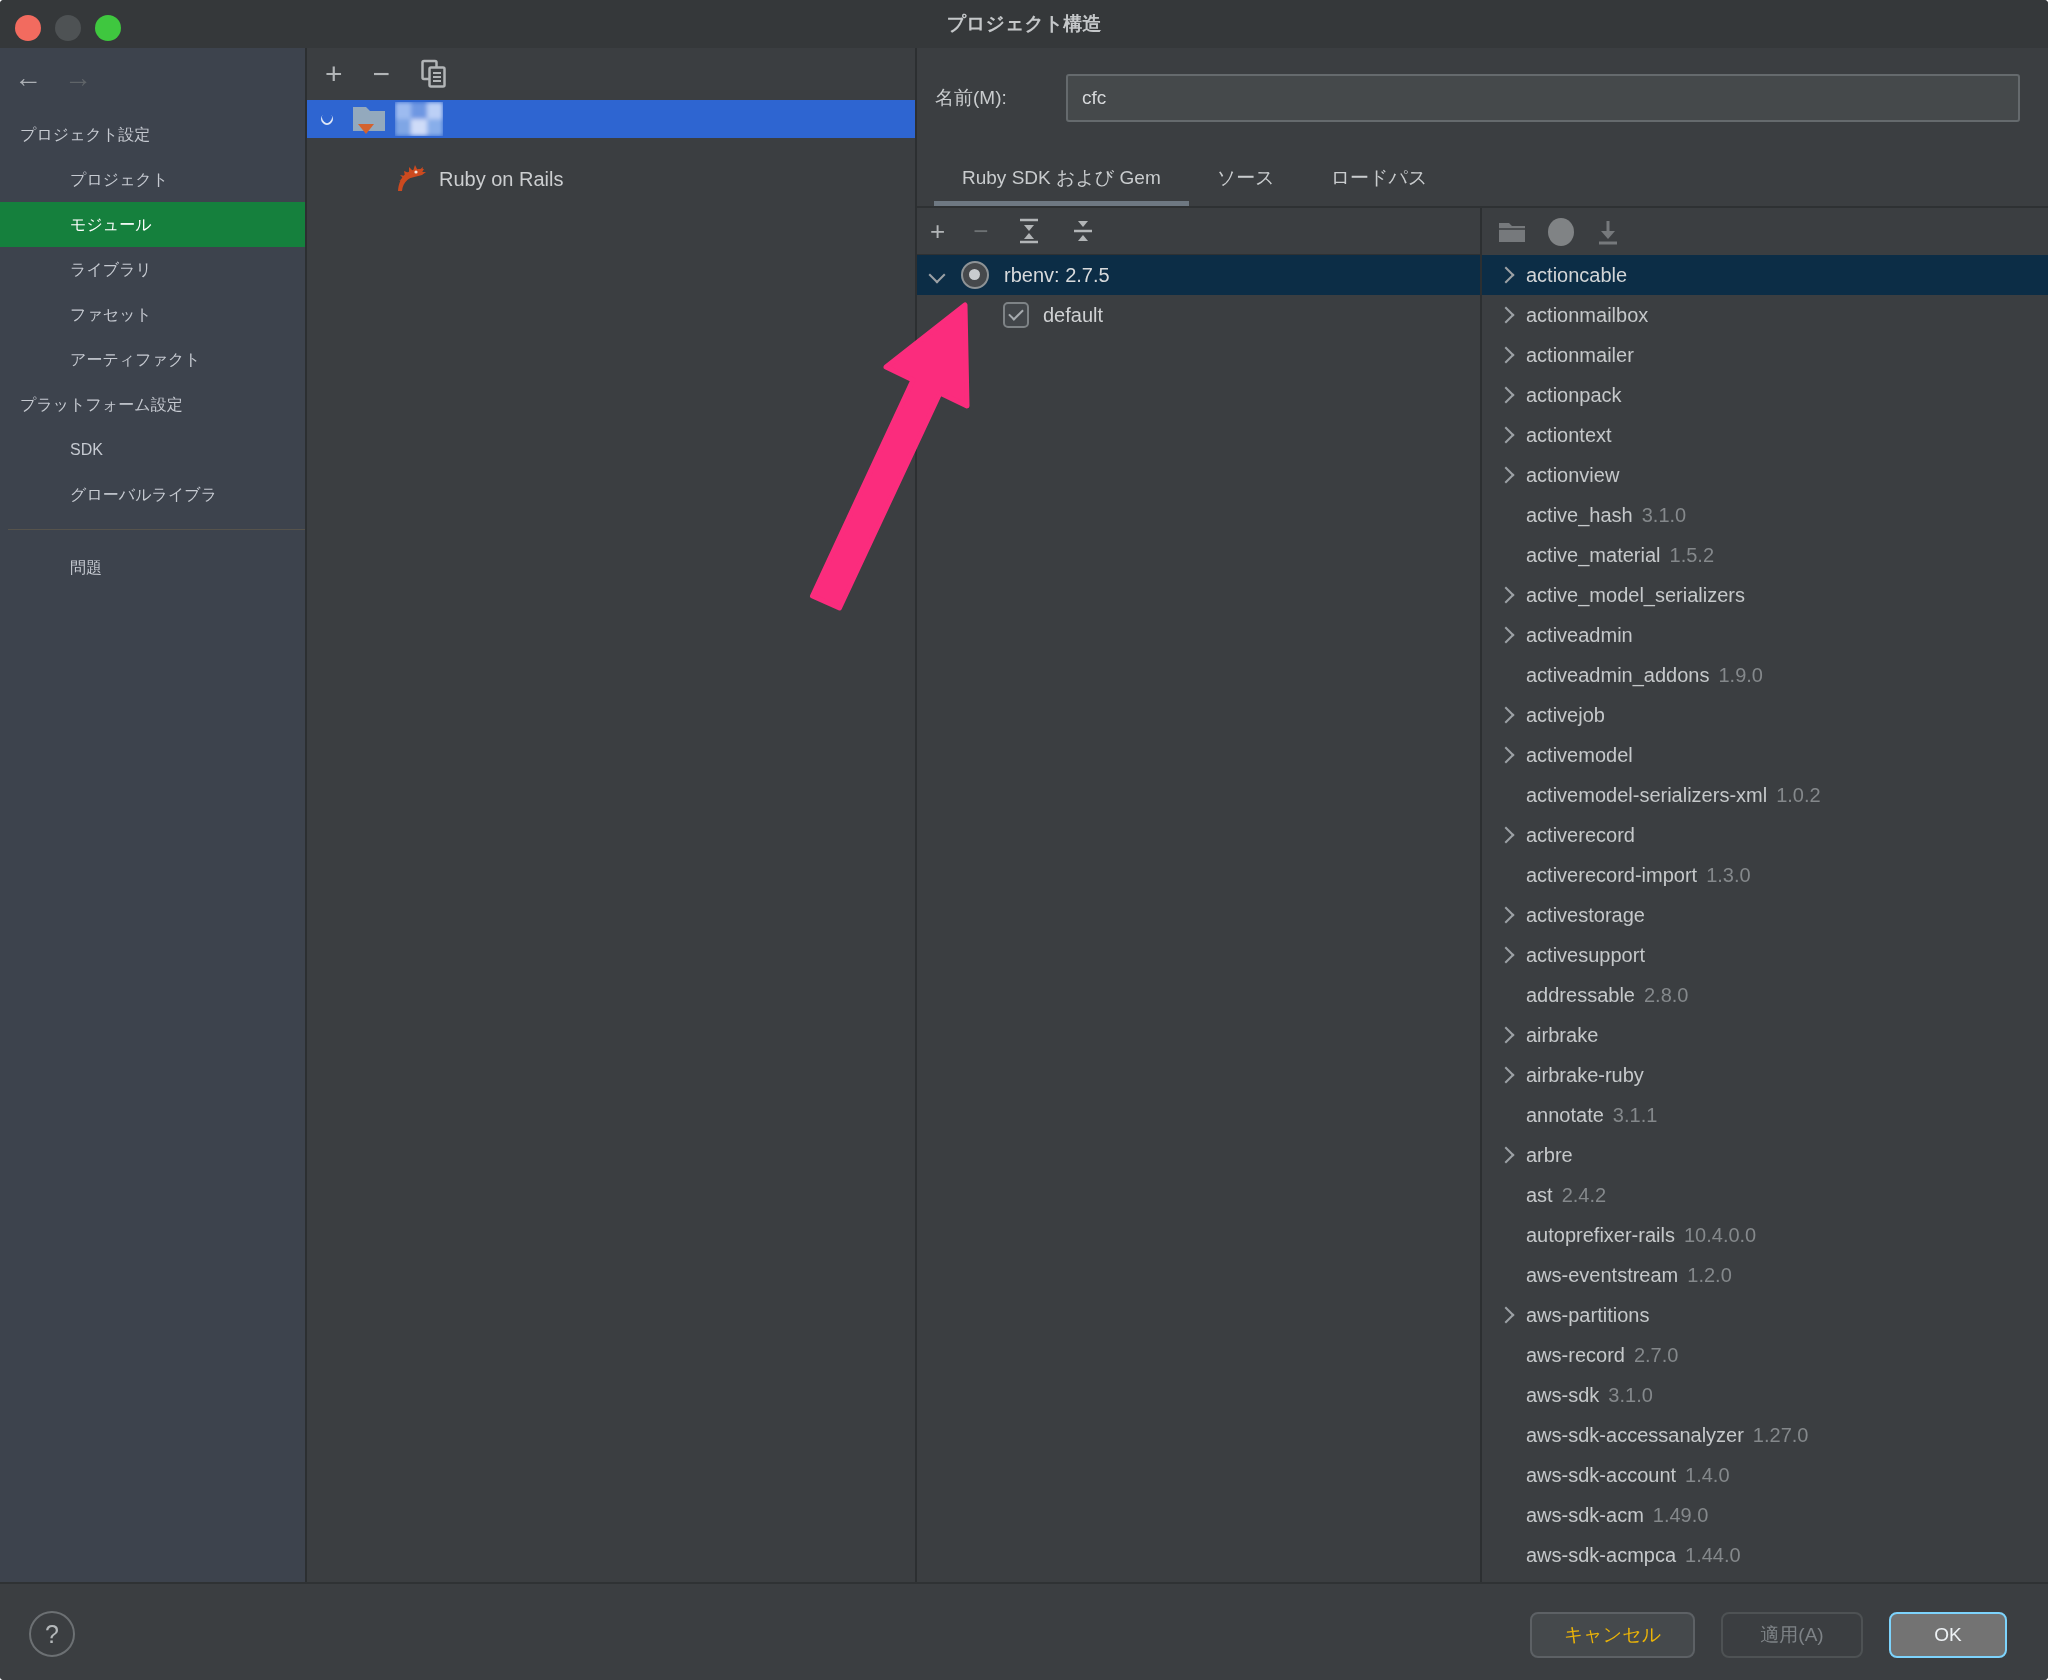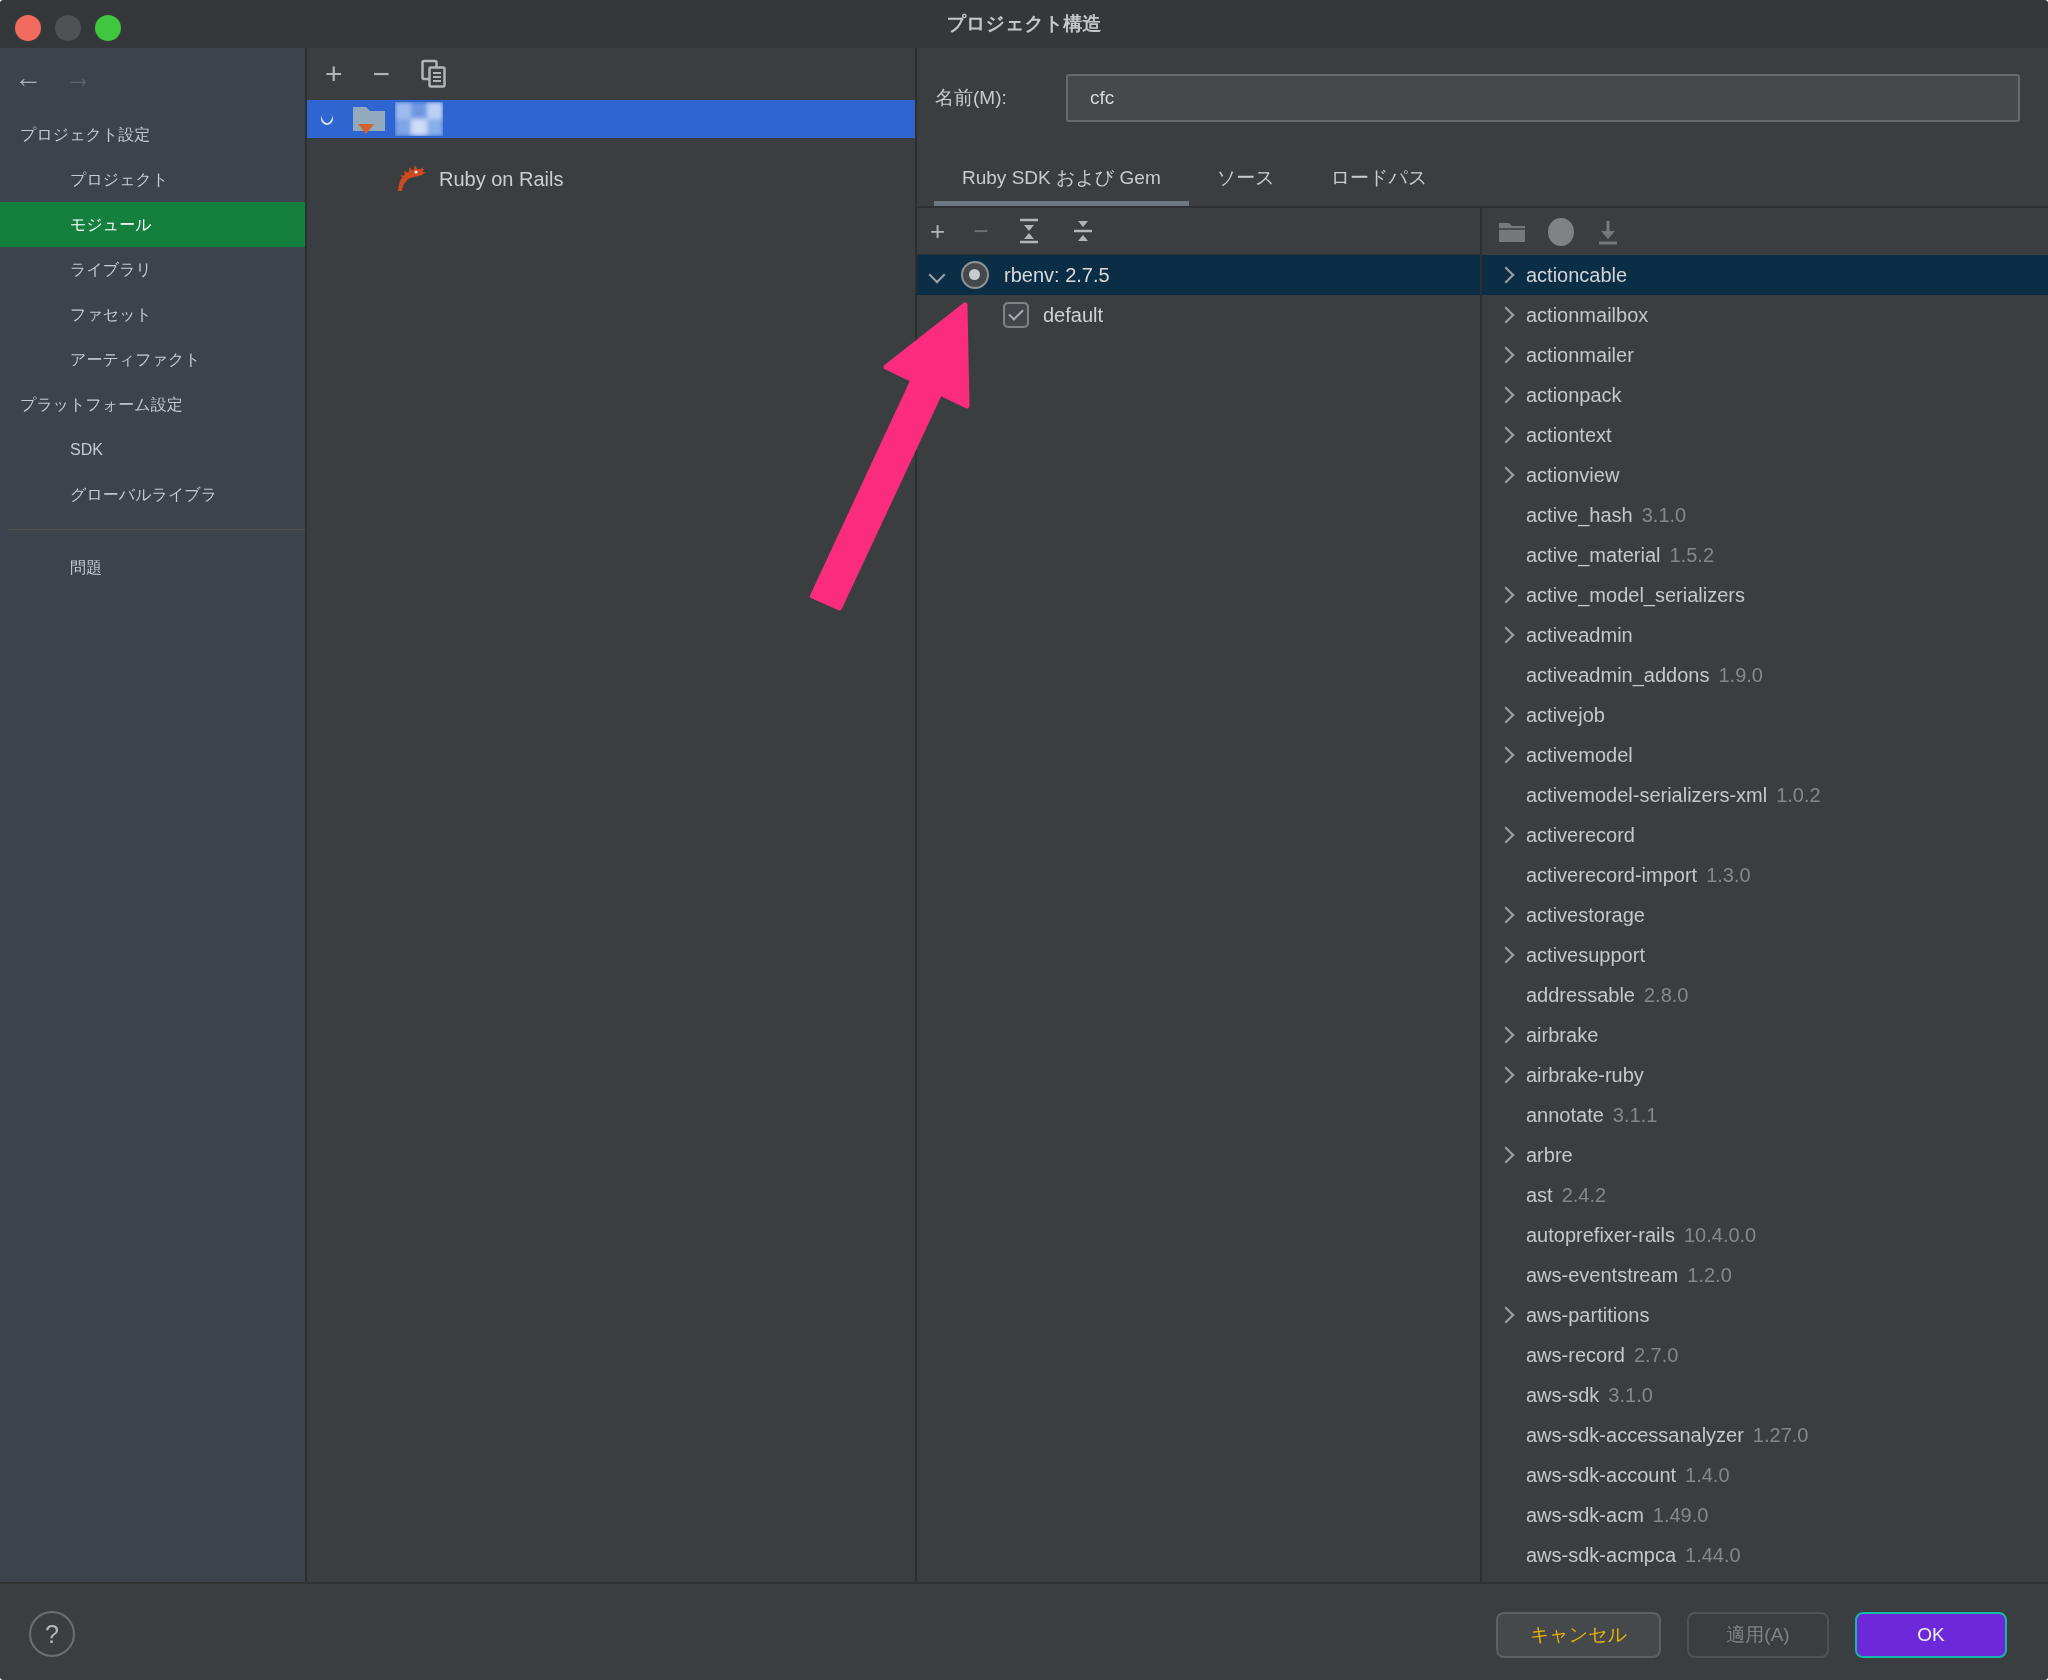--- a/index.html
+++ b/index.html
@@ -38,21 +38,21 @@
   .mod-row.child{height:40px;padding-left:88px;font-size:20px;color:#ccced0;margin-top:21px;}
   .chev{display:inline-block;width:10px;height:10px;border-right:2.5px solid #9ca1a5;border-top:2.5px solid #9ca1a5;transform:rotate(45deg);flex:none;}
   .chev.down{transform:rotate(135deg);}
   .chev.light{border-color:#dfe7f7;}
   .mod-row.sel .folder-ic{margin-left:18px;}
   .mod-row.sel .blur-name{margin-left:8px;border-radius:3px;}
   .rails-label{margin-left:12px;}
   
   .config-panel{position:absolute;left:917px;top:48px;width:1131px;height:1534px;background:#3b3e41;}
   .name-row{position:absolute;left:18px;top:26px;height:48px;display:flex;align-items:center;font-size:19px;color:#c9ccce;}
-  .name-input{position:absolute;left:149px;top:26px;width:954px;height:48px;box-sizing:border-box;background:#45494b;border:2px solid #656a6d;border-radius:3px;color:#d6d8da;font-size:19px;padding:0 22px;font-family:inherit;outline:none;}
+  .name-input{position:absolute;left:149px;top:26px;width:954px;height:48px;box-sizing:border-box;background:#45494b;border:2px solid #656a6d;border-radius:3px;color:#d6d8da;font-size:19px;padding:0 14px;font-family:inherit;outline:none;}
   .tabs{position:absolute;left:17px;top:100px;height:60px;display:flex;}
   .tab{position:relative;display:flex;align-items:center;padding:0 28px;font-size:19px;color:#c9ccce;}
   .tab.active::after{content:"";position:absolute;left:0;right:0;bottom:0;height:7px;background:#6e7882;}
   .tabs-border{position:absolute;left:0;right:0;top:158px;height:2px;background:#2e3133;}
   
   .sdk-pane{position:absolute;left:0;top:160px;width:563px;height:1374px;}
   .gems-pane{position:absolute;left:563px;top:160px;width:568px;height:1374px;border-left:2px solid #2c2f31;box-sizing:border-box;overflow:hidden;}
   .pane-toolbar{height:47px;display:flex;align-items:center;}
   .sdk-pane .pane-toolbar{padding-left:13px;gap:28px;border-bottom:1.5px solid #2e3133;box-sizing:border-box;}
   .gems-pane .pane-toolbar{padding-left:15px;gap:18px;}
@@ -75,21 +75,21 @@
   .gname{color:#c5c8ca;white-space:nowrap;}
   .gem-row.sel .gname{color:#d2d5d7;}
   .gver{color:#84888b;margin-left:9px;white-space:nowrap;}
   
   .footer{position:absolute;left:0;top:1582px;right:0;height:98px;background:#3b3e41;border-top:2px solid #2f3234;box-sizing:border-box;}
   .help-btn{position:absolute;left:29px;top:27px;width:46px;height:46px;border-radius:50%;border:2px solid #6c7073;color:#b4b8ba;font-size:25px;display:flex;align-items:center;justify-content:center;box-sizing:border-box;}
   .btn-row{position:absolute;right:41px;top:28px;display:flex;gap:26px;}
   .btn{height:46px;border-radius:8px;font-size:19px;display:flex;align-items:center;justify-content:center;box-sizing:border-box;font-family:inherit;}
   .btn.cancel{width:165px;background:#45494c;border:2px solid #5d6165;color:#eab308;}
   .btn.apply{width:142px;background:transparent;border:2px solid #4e5254;color:#7e8387;}
-  .btn.ok{width:152px;background:#6d28d9;border:2px solid #14b8a6;color:#eef2f5;}
+  .btn.ok{width:118px;background:#737373;border:2px solid #7dd3fc;color:#eef2f5;}
   
   .arrow-overlay{position:absolute;left:0;top:0;pointer-events:none;z-index:60;}
   svg{display:block;}
 </style>
 </head>
 <body>
 
 <div class="window">
 
   <div class="titlebar">

